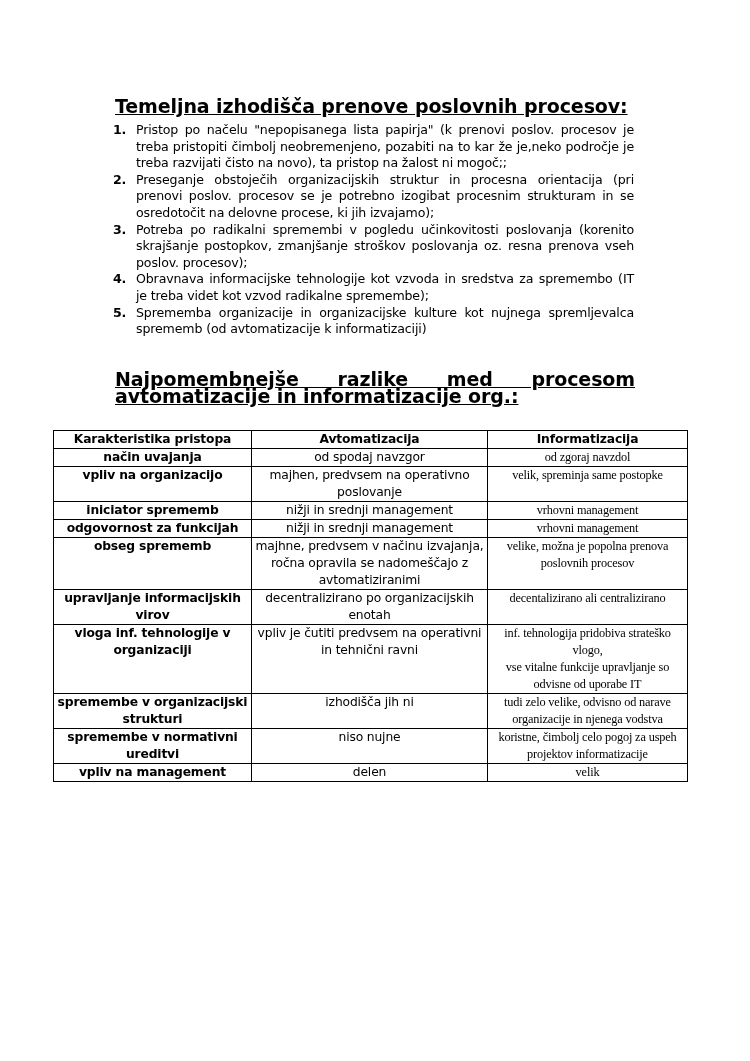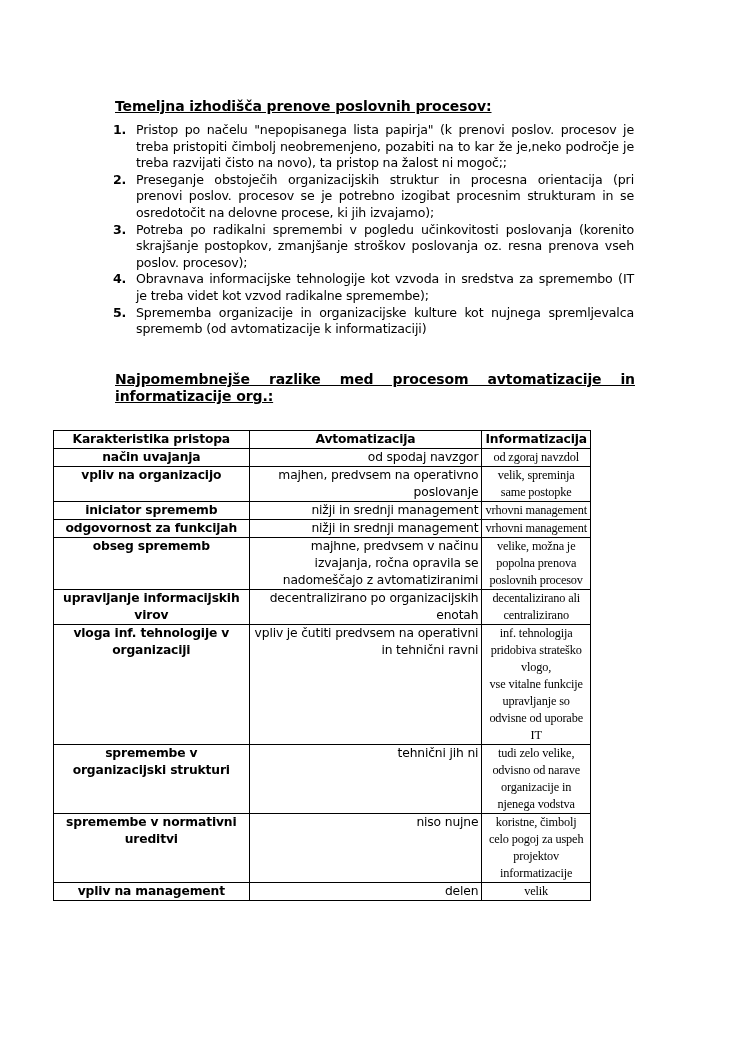--- a/index.html
+++ b/index.html
@@ -12,21 +12,21 @@
       height: 1061px;
       position: relative;
       overflow: hidden;
       font-family: "DejaVu Sans", "Liberation Sans", sans-serif;
       color: #000000;
     }
     .section-heading {
       position: absolute;
       left: 115px;
       width: 520px;
-      font-size: 14px;
+      font-size: 19px;
       font-weight: bold;
       text-decoration: underline;
       line-height: 17px;
       letter-spacing: -0.1px;
     }
     #h1 { top: 98px; }
     #h2 { top: 371px; text-align: justify; text-align-last: left; }
 
     .list {
       position: absolute;
@@ -50,42 +50,42 @@
       position: absolute;
       left: 0;
       top: 0;
       font-weight: bold;
     }
 
     table.cmp {
       position: absolute;
       left: 53px;
       top: 430px;
-      width: 538px;
+      width: 635px;
       border-collapse: collapse;
       font-size: 12.3px;
       line-height: 17px;
       letter-spacing: -0.15px;
     }
     table.cmp th, table.cmp td {
       border: 1px solid #000000;
       padding: 0 3px;
       vertical-align: top;
     }
     table.cmp th {
       font-weight: bold;
       text-align: center;
     }
     table.cmp td.c0 {
       font-weight: bold;
       text-align: center;
       width: 191px;
     }
     table.cmp td.c1 {
-      text-align: right;
+      text-align: center;
       width: 229px;
     }
     table.cmp td.c2 {
       text-align: center;
       font-family: Liberation Serif, serif;
     }
     .cell-line { display: block; }
   </style>
 </head>
 <body>
@@ -144,21 +144,21 @@
     <tr>
       <td class="c0">vloga inf. tehnologije v organizaciji</td>
       <td class="c1">vpliv je čutiti predvsem na operativni in tehnični ravni</td>
       <td class="c2">
         <span class="cell-line">inf. tehnologija pridobiva strateško vlogo,</span>
         <span class="cell-line">vse vitalne funkcije upravljanje so odvisne od uporabe IT</span>
       </td>
     </tr>
     <tr>
       <td class="c0">spremembe v organizacijski strukturi</td>
-      <td class="c1">tehnični jih ni</td>
+      <td class="c1">izhodišča jih ni</td>
       <td class="c2">tudi zelo velike, odvisno od narave organizacije in njenega vodstva</td>
     </tr>
     <tr>
       <td class="c0">spremembe v normativni ureditvi</td>
       <td class="c1">niso nujne</td>
       <td class="c2">koristne, čimbolj celo pogoj za uspeh projektov informatizacije</td>
     </tr>
     <tr>
       <td class="c0">vpliv na management</td>
       <td class="c1">delen</td>

